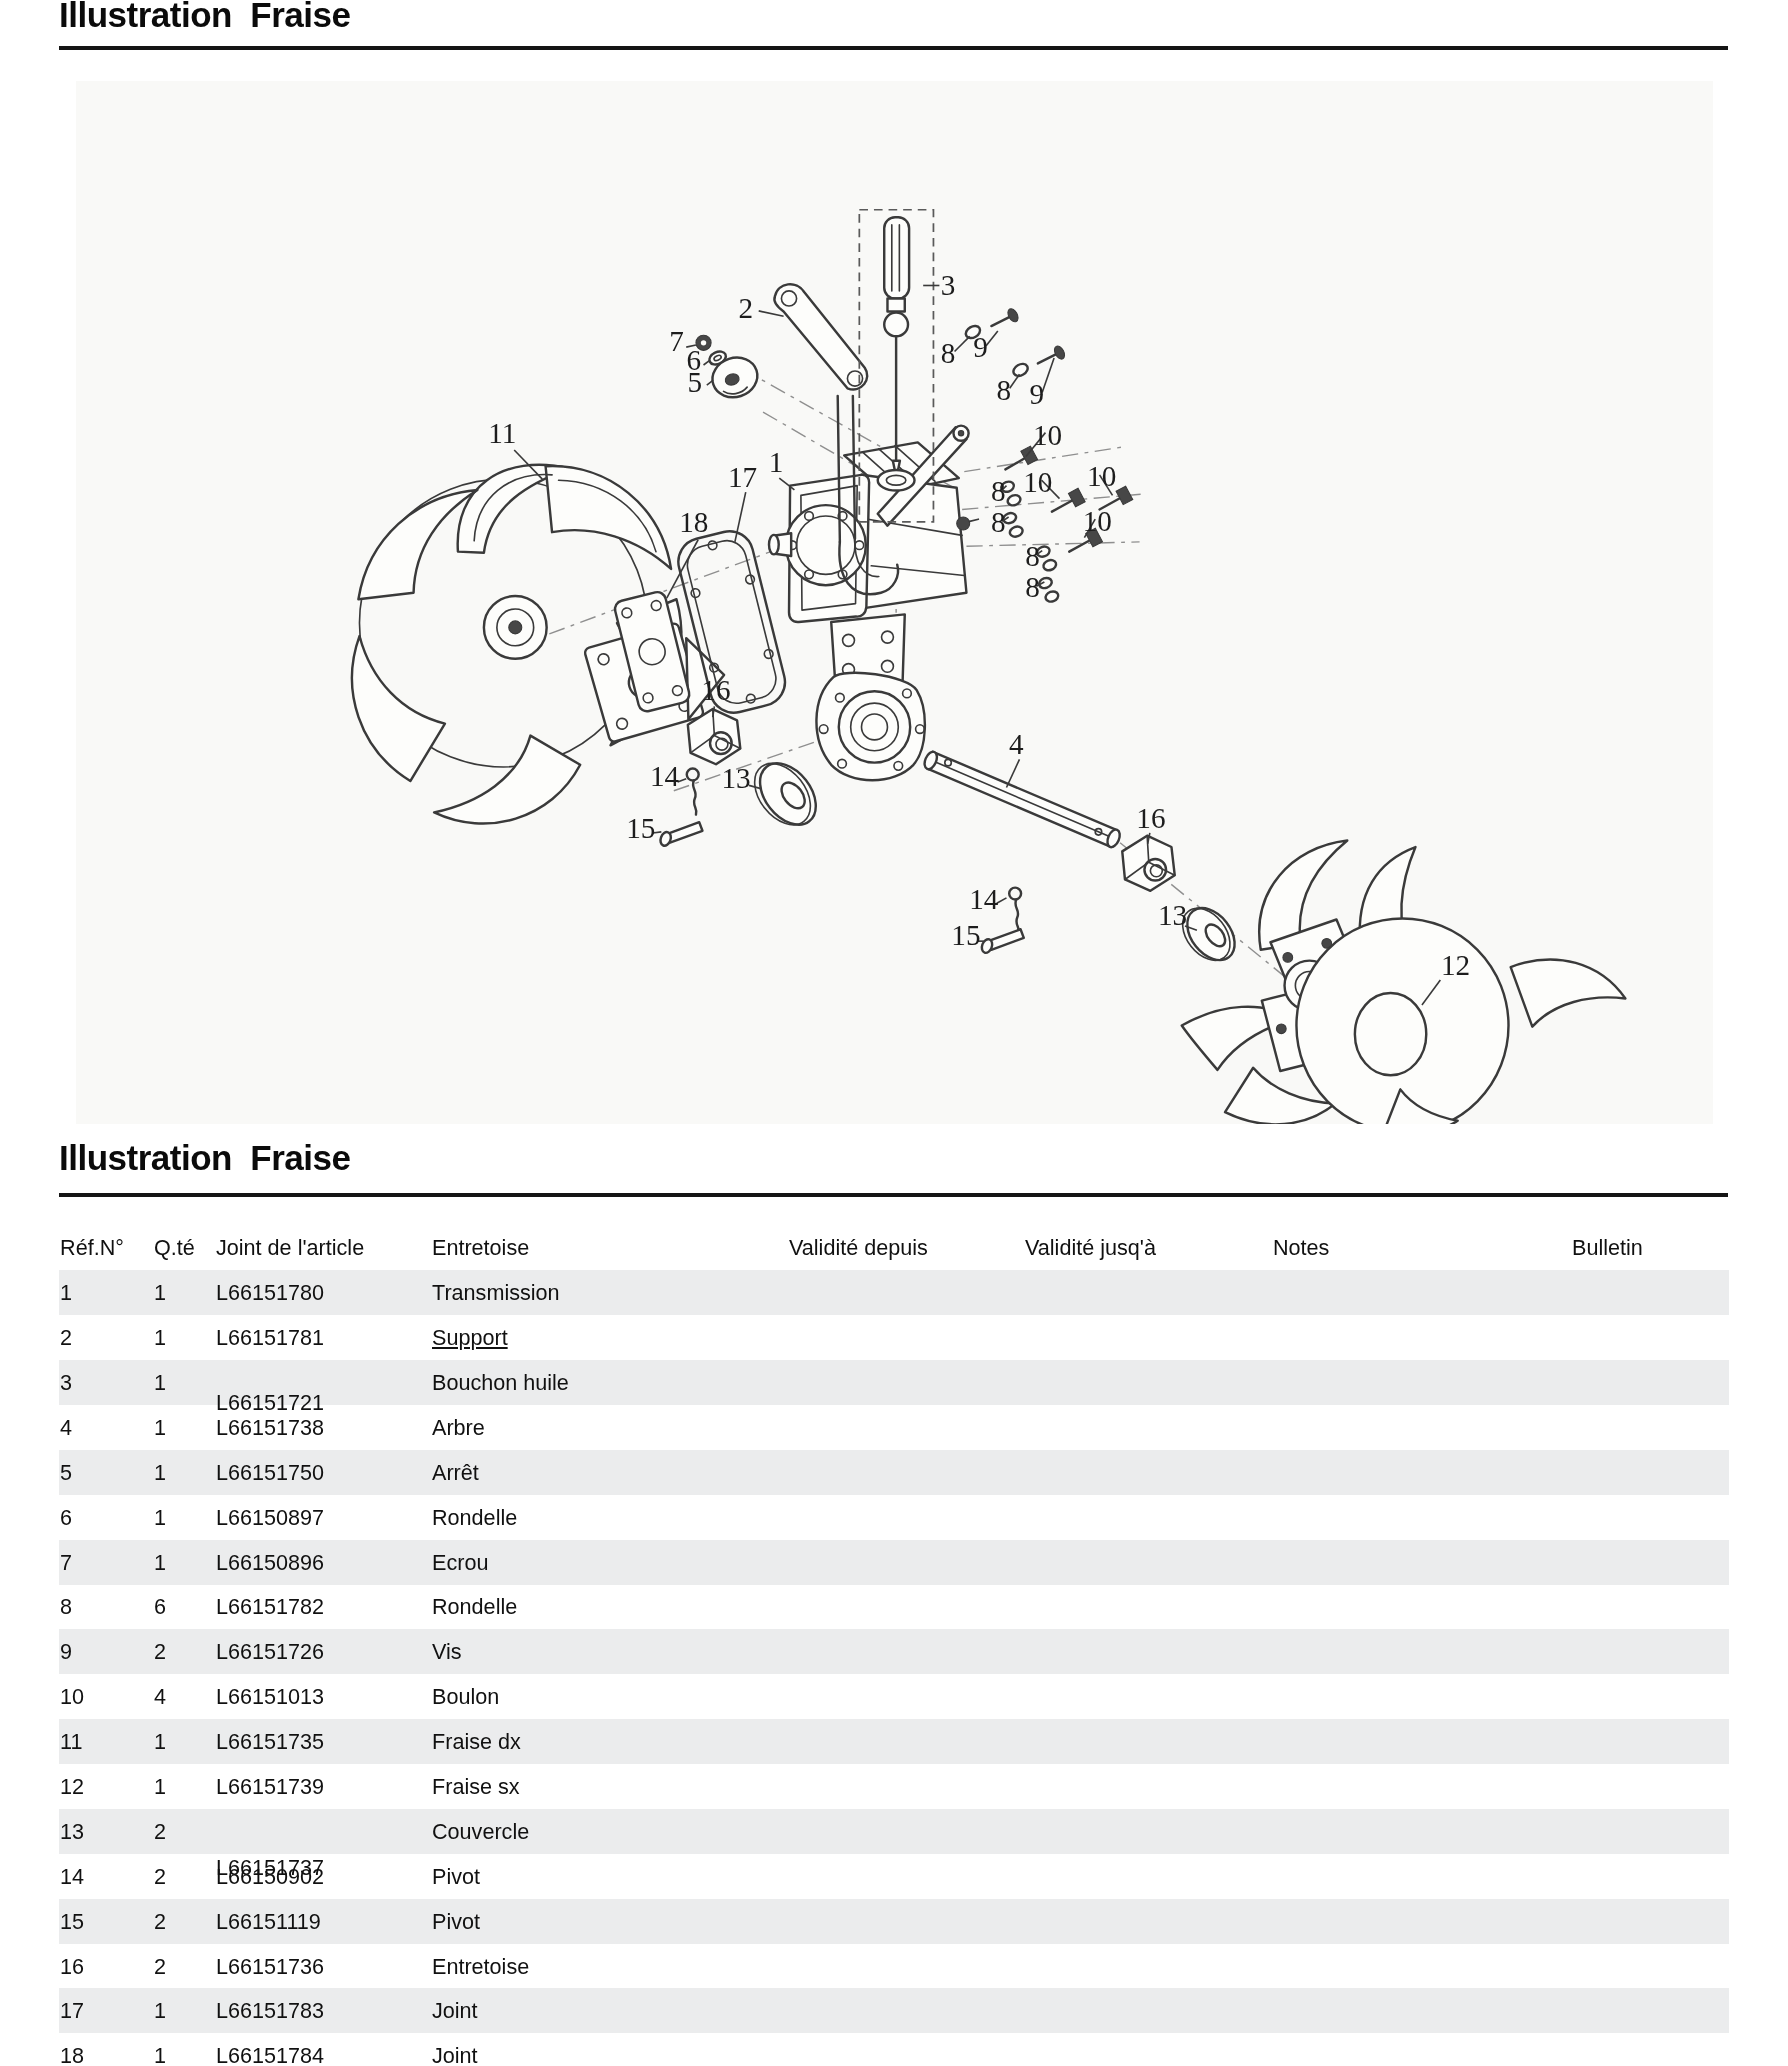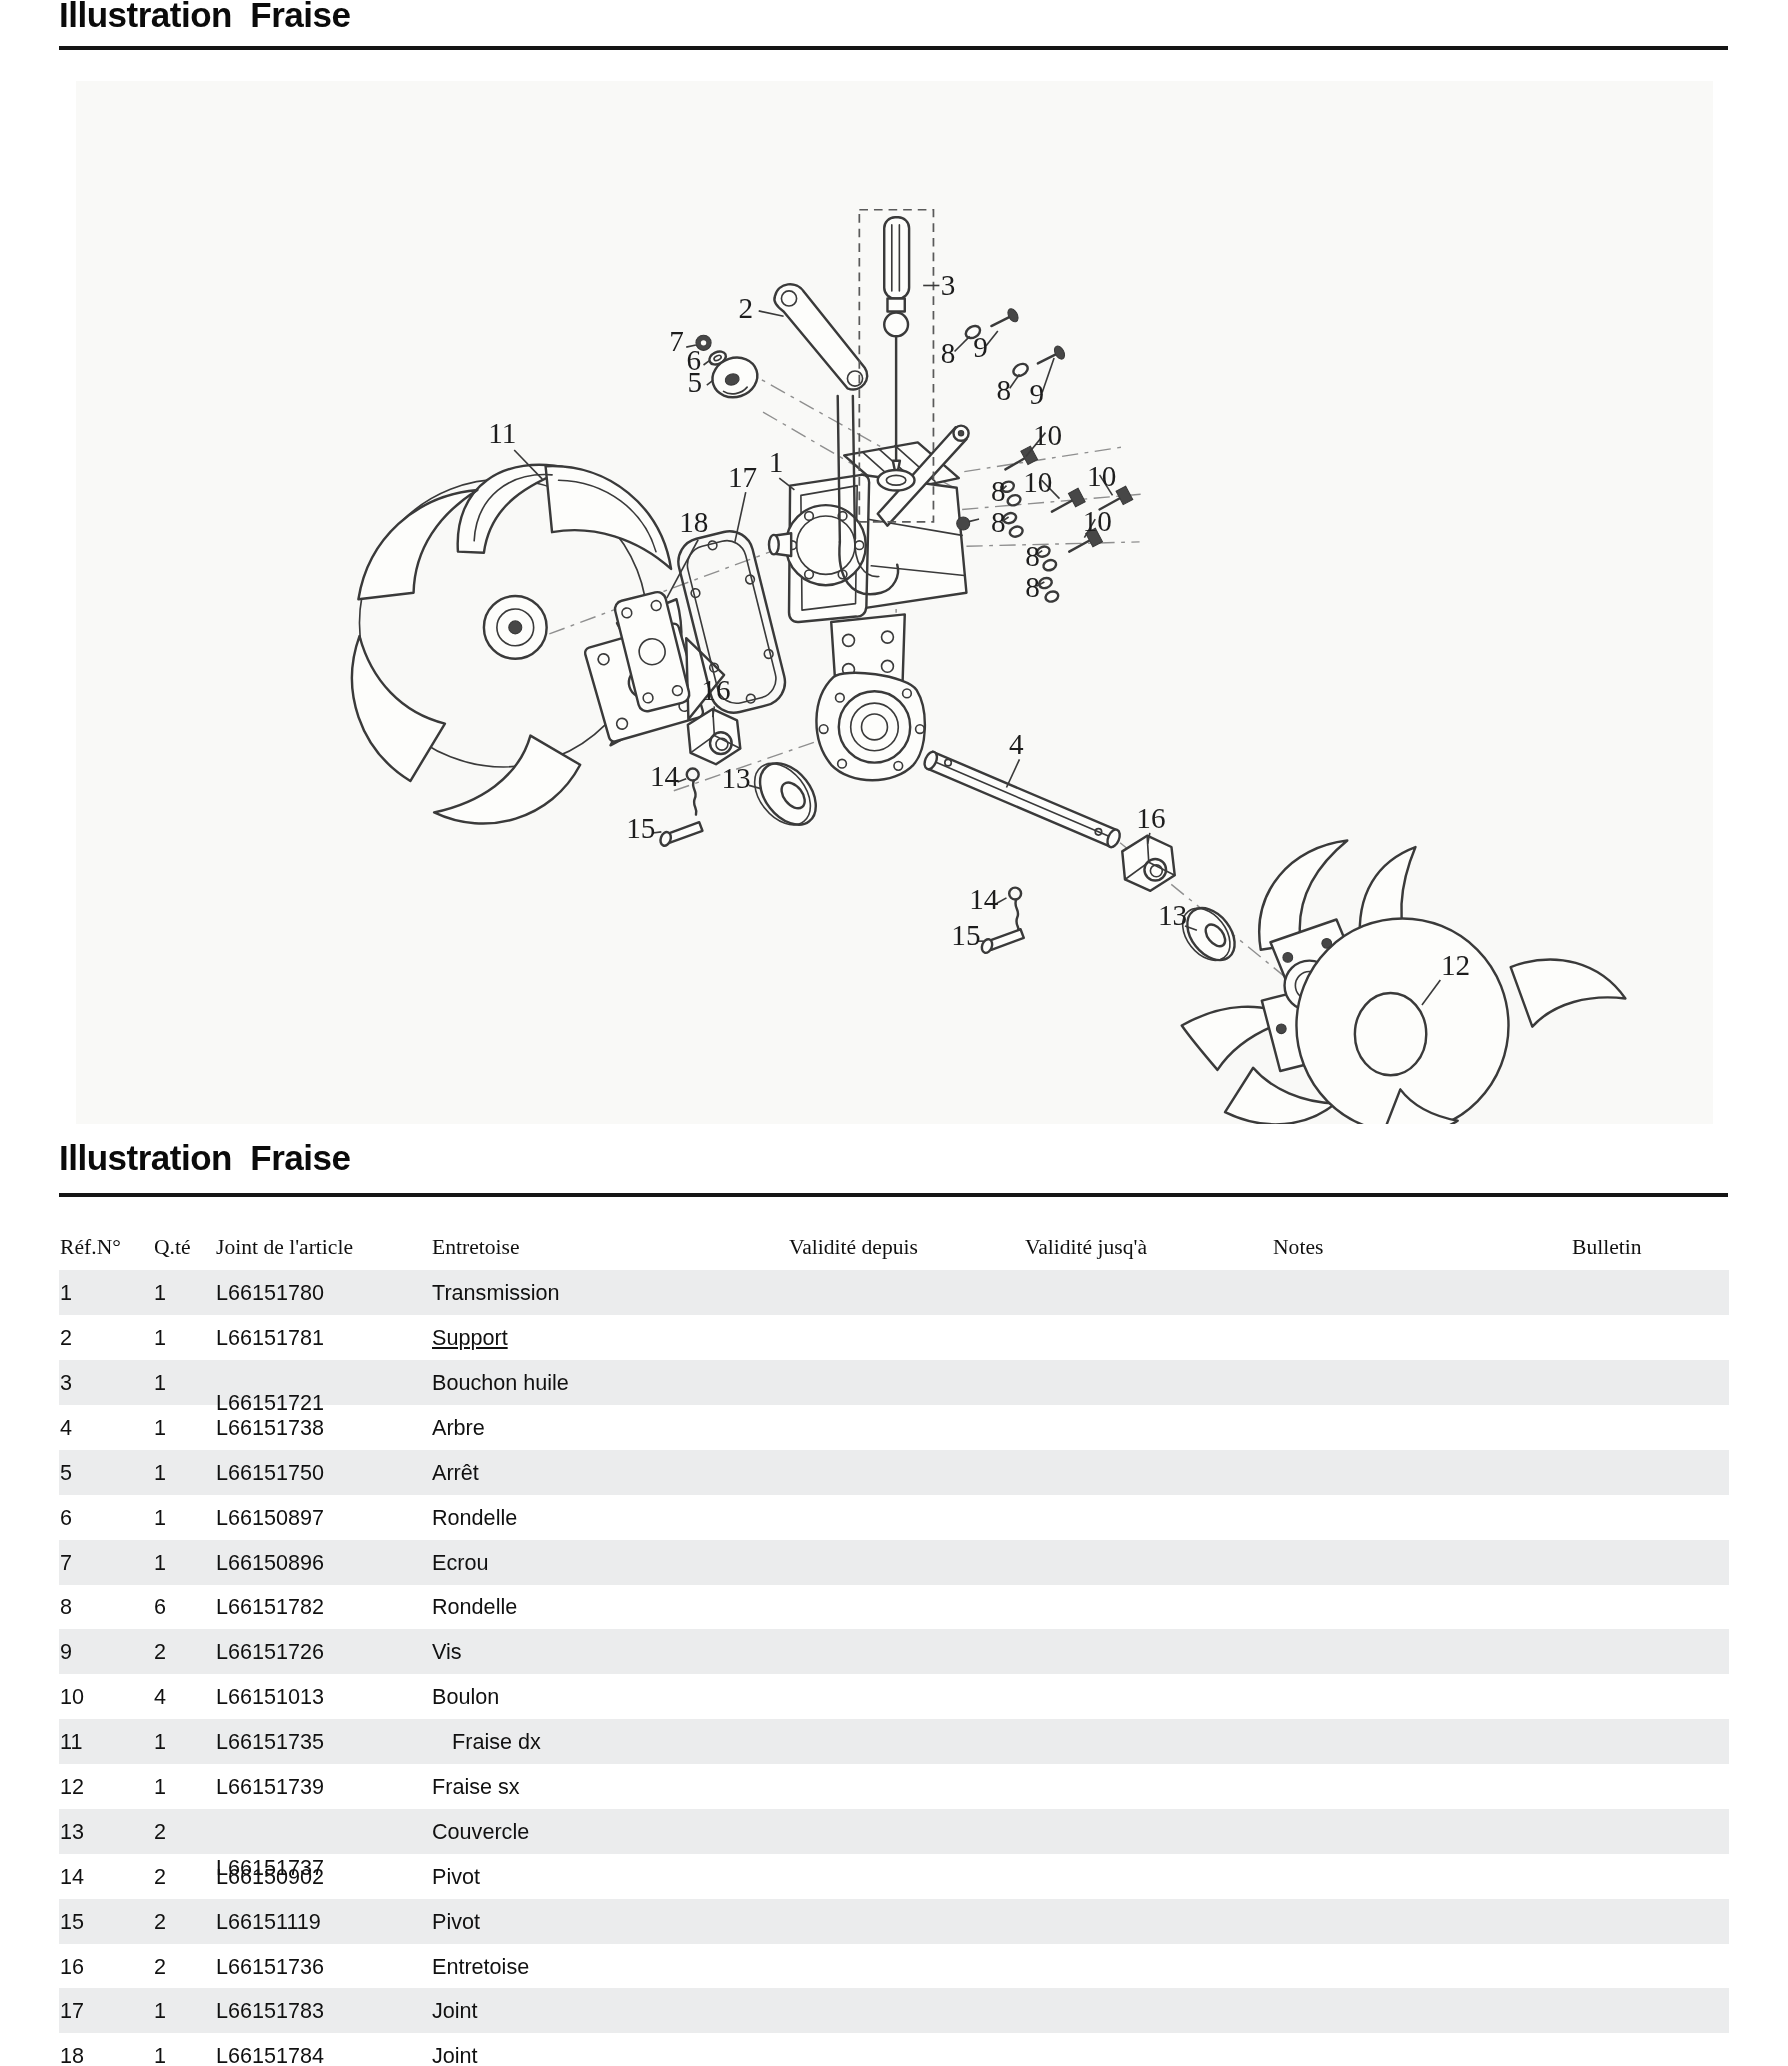--- a/index.html
+++ b/index.html
@@ -9,21 +9,21 @@
         letter-spacing:-0.5px;color:#0b0b0b;white-space:pre;}
   #title-main{top:-5.4px;}
   #title-section{top:1138px;}
   .rule{position:absolute;left:59px;width:1669px;height:4.3px;background:#151515;}
   #rule-top{top:46px;}
   #rule-section{top:1193px;}
   #illustration{position:absolute;left:76px;top:81px;width:1637px;height:1043px;background:#f9f9f7;}
   #illustration svg{display:block;}
   
   #table{position:absolute;left:59px;top:1228px;width:1670px;}
-  .thead{position:absolute;left:0;top:7px;height:26px;width:1670px;font-family:Liberation Serif, serif;}
+  .thead{position:absolute;left:0;top:7px;height:26px;width:1670px;}
   .th{position:absolute;top:0;font-size:21.6px;color:#111;white-space:pre;}
   .row{position:absolute;left:0;width:1670px;height:45px;line-height:45px;font-size:21.6px;}
   .row.striped{background:#ebeced;}
   .cell{position:absolute;top:0;height:45px;line-height:45px;white-space:pre;}
   
   .ln{stroke:#3a3a3a;stroke-width:4.5;fill:none;stroke-linecap:round;stroke-linejoin:round;}
   .lnt{stroke:#3a3a3a;stroke-width:3;fill:none;stroke-linecap:round;stroke-linejoin:round;}
   .solid{stroke:#3a3a3a;stroke-width:4.5;fill:#fdfdfb;stroke-linejoin:round;}
   .dark{fill:#474747;stroke:#3a3a3a;stroke-width:2;}
   .axis{stroke:#8f8f8f;stroke-width:2.6;fill:none;stroke-dasharray:30 12 7 12;}
@@ -455,21 +455,21 @@
           <div class="cell" style="left: 373px;">Boulon</div>
           <div class="cell" style="left: 730px;"></div>
           <div class="cell" style="left: 966px;"></div>
           <div class="cell" style="left: 1214px;"></div>
           <div class="cell" style="left: 1513px;"></div>
         </div>
         <div class="row striped" style="top: 491px;">
           <div class="cell" style="left: 1.1px;">11</div>
           <div class="cell" style="left: 95px;">1</div>
           <div class="cell" style="left: 157px;">L66151735</div>
-          <div class="cell" style="left: 373px; margin-left: 20px;">Fraise dx</div>
+          <div class="cell" style="left: 373px;">Fraise dx</div>
           <div class="cell" style="left: 730px;"></div>
           <div class="cell" style="left: 966px;"></div>
           <div class="cell" style="left: 1214px;"></div>
           <div class="cell" style="left: 1513px;"></div>
         </div>
         <div class="row" style="top: 536px;">
           <div class="cell" style="left: 1.1px;">12</div>
           <div class="cell" style="left: 95px;">1</div>
           <div class="cell" style="left: 157px;">L66151739</div>
           <div class="cell" style="left: 373px;">Fraise sx</div>

